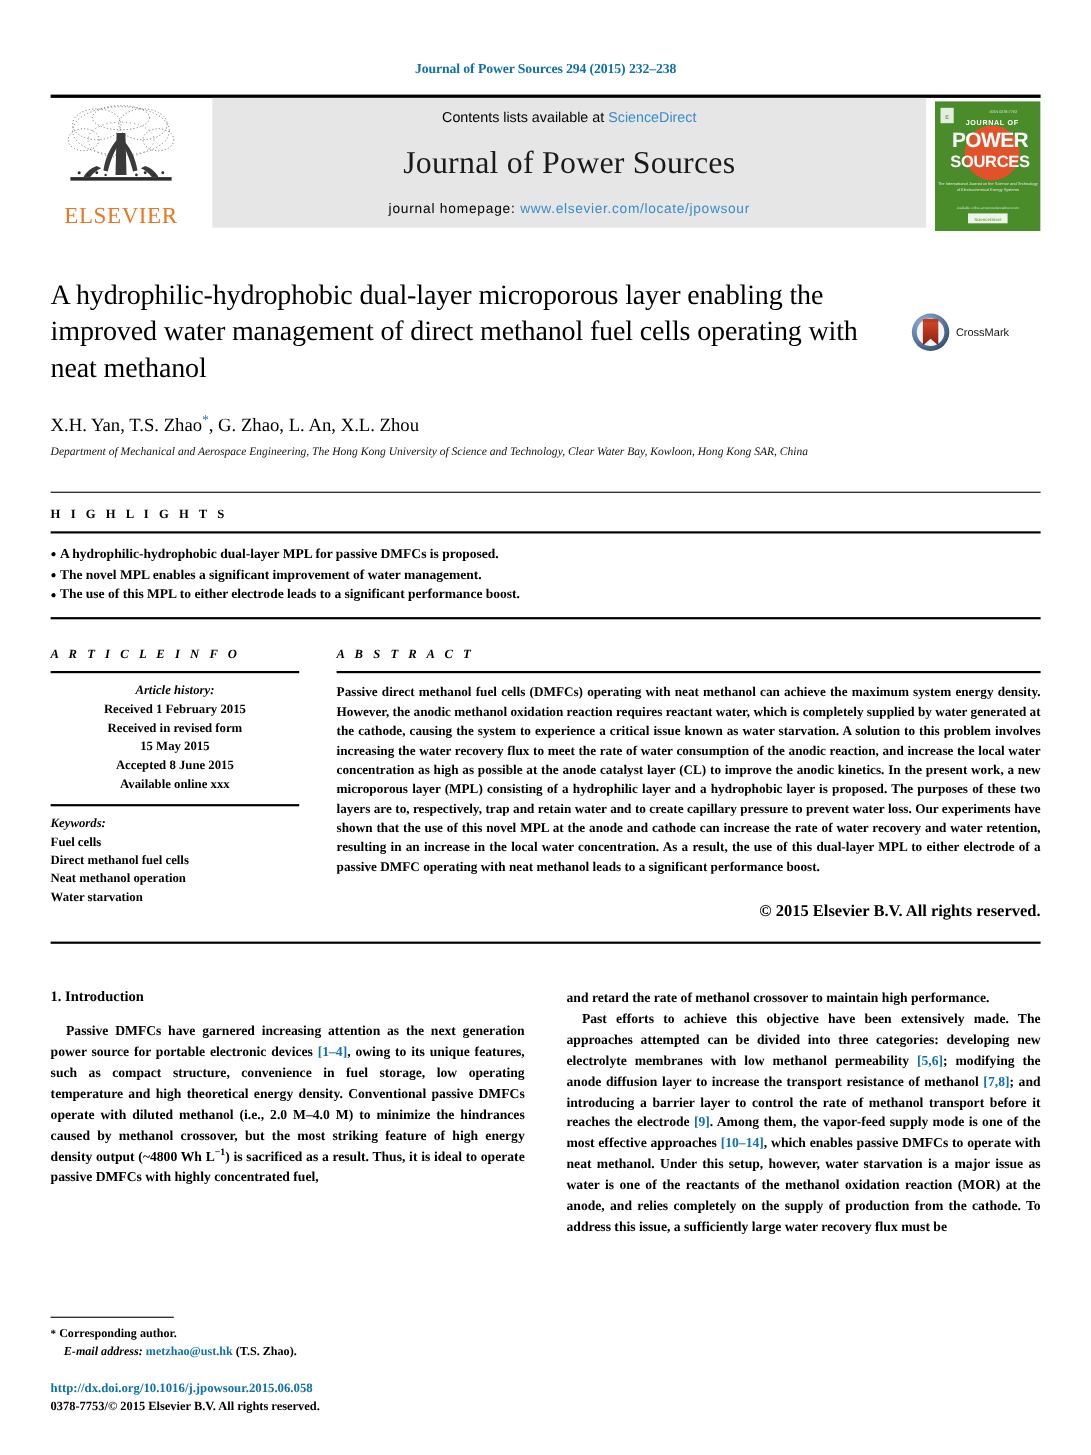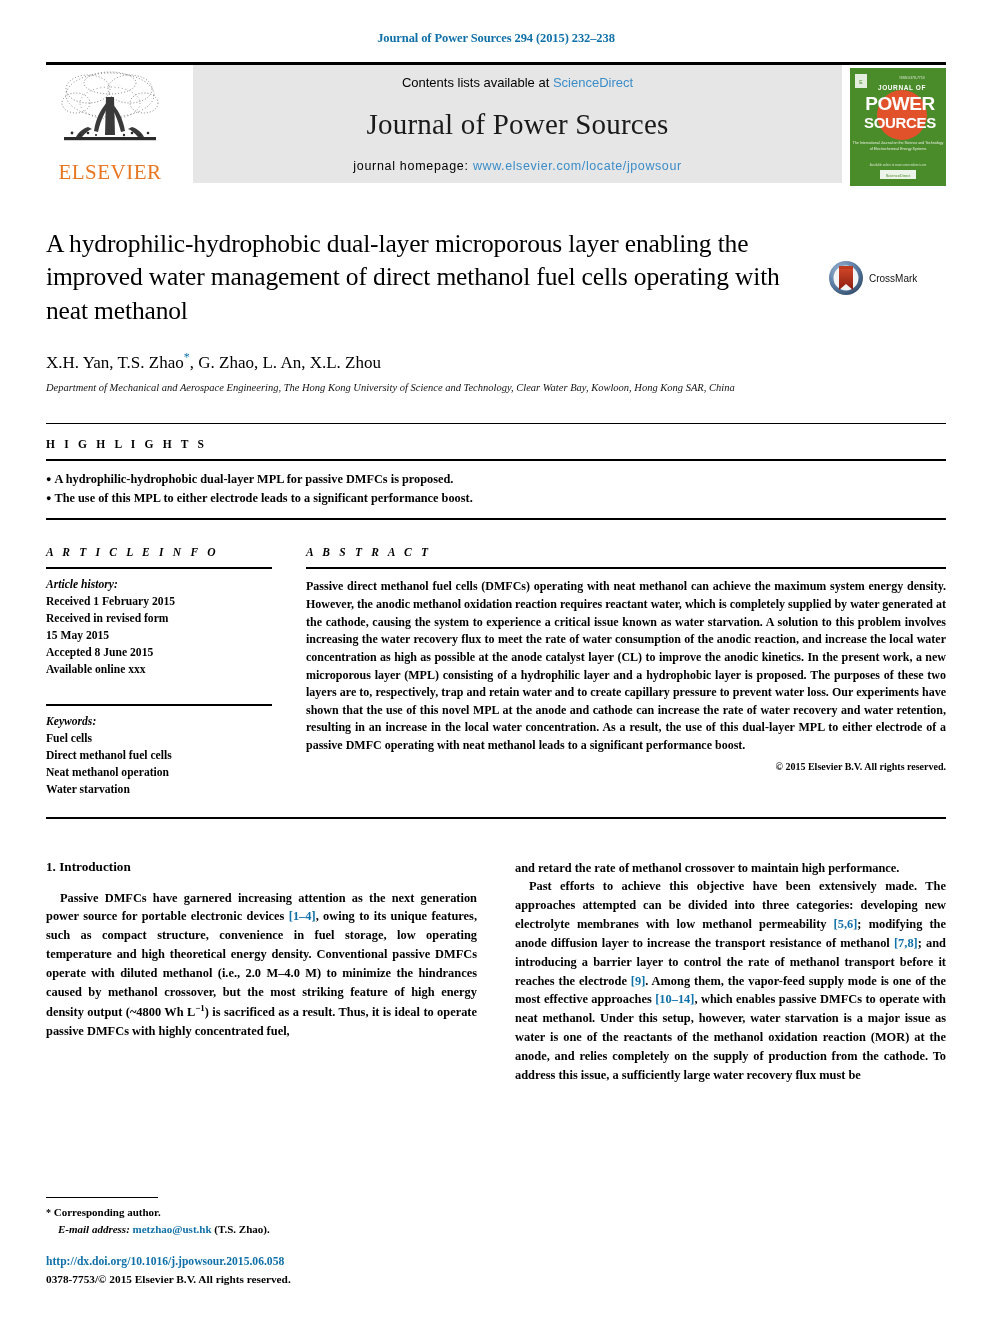--- a/index.html
+++ b/index.html
@@ -24,21 +24,21 @@
   }
 
   
   .citation-line {
     text-align: center;
     color: #1070a8;
     font-family: "Liberation Serif", serif;
     font-weight: bold;
     font-size: 12.5px;
     letter-spacing: -0.1px;
-    padding-top: 32px;
+    padding-top: 56px;
     line-height: 1;
   }
 
   
   .masthead {
     margin-top: 17px;
     border-top: 3px solid #000;
     padding-top: 0;
     display: flex;
     align-items: stretch;
@@ -179,37 +179,37 @@
   }
   .info-col { flex: 0 0 248px; padding-right: 22px; box-sizing: border-box; }
   .abstract-col { flex: 1 1 auto; padding-left: 12px; }
 
   .info-head, .abstract-head { padding-bottom: 9px; font-style: italic; }
   .info-rule { border-top: 2.5px solid #000; }
   .abs-rule { border-top: 2.5px solid #000; }
 
   .info-body { padding-top: 8px; font-family: "Liberation Serif", serif; font-size: 11.6px; line-height: 1.46; font-weight: bold; }
   .info-body .it { font-style: italic; }
-  .info-group { padding-bottom: 25px; }
+  .info-group { padding-bottom: 9px; text-align: center; }
   .info-group2 { padding-top: 8px; }
 
   .abstract-body {
     padding-top: 9px;
     font-family: "Liberation Serif", serif;
     font-size: 12px;
     line-height: 1.47;
     text-align: justify;
     font-weight: bold;
     color: #000;
   }
   .abstract-rights {
     text-align: right;
-    margin-top: 6px;
-    font-family: "Liberation Serif", serif;
-    font-size: 10px;
+    margin-top: 24px;
+    font-family: "Liberation Serif", serif;
+    font-size: 15px;
     font-weight: bold;
   }
   .abs-bottom-rule {
     border-top: 2.5px solid #000;
     margin-top: 18px;
   }
 
   
   .body-cols {
     margin-top: 40px;
@@ -376,20 +376,21 @@
 
   <div class="authors"><span>X.H. Yan, T.S. Zhao</span><span class="star">*</span><span>, G. Zhao, L. An, X.L. Zhou</span></div>
 
   <div class="affiliation">Department of Mechanical and Aerospace Engineering, The Hong Kong University of Science and Technology, Clear Water Bay, Kowloon, Hong Kong SAR, China</div>
 
   <div class="highlights-wrap">
     <div class="hl-divider-top"></div>
     <div class="section-head highlights-head" style="padding-top:14px;">H I G H L I G H T S</div>
     <div class="highlights-body">
       <div class="hl-item"><span class="bullet">●</span><span>A hydrophilic-hydrophobic dual-layer MPL for passive DMFCs is proposed.</span></div>
+      <div class="hl-item"><span class="bullet">●</span><span>The novel MPL enables a significant improvement of water management.</span></div>
       <div class="hl-item"><span class="bullet">●</span><span>The use of this MPL to either electrode leads to a significant performance boost.</span></div>
     </div>
     <div class="highlights-bottom"></div>
   </div>
 
   <div class="info-abstract">
 
     <div class="info-col">
       <div class="section-head info-head">A R T I C L E  I N F O</div>
       <div class="info-rule"></div>

